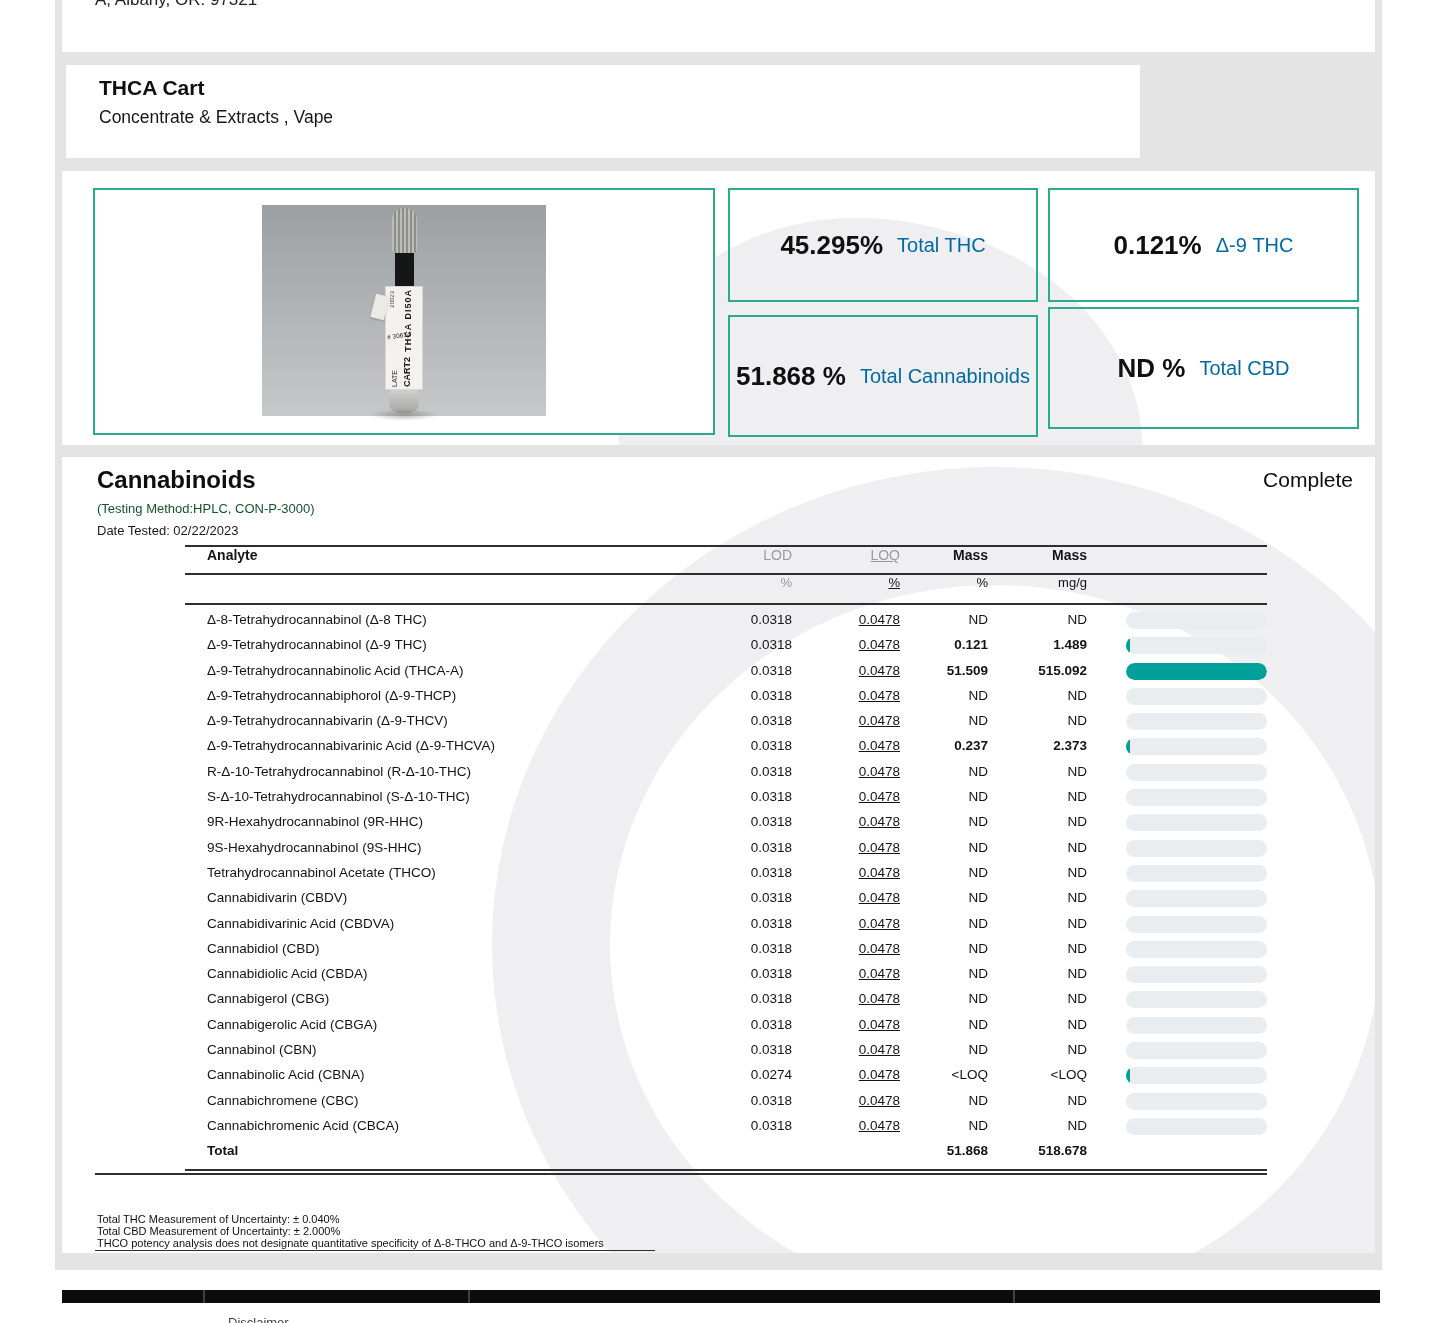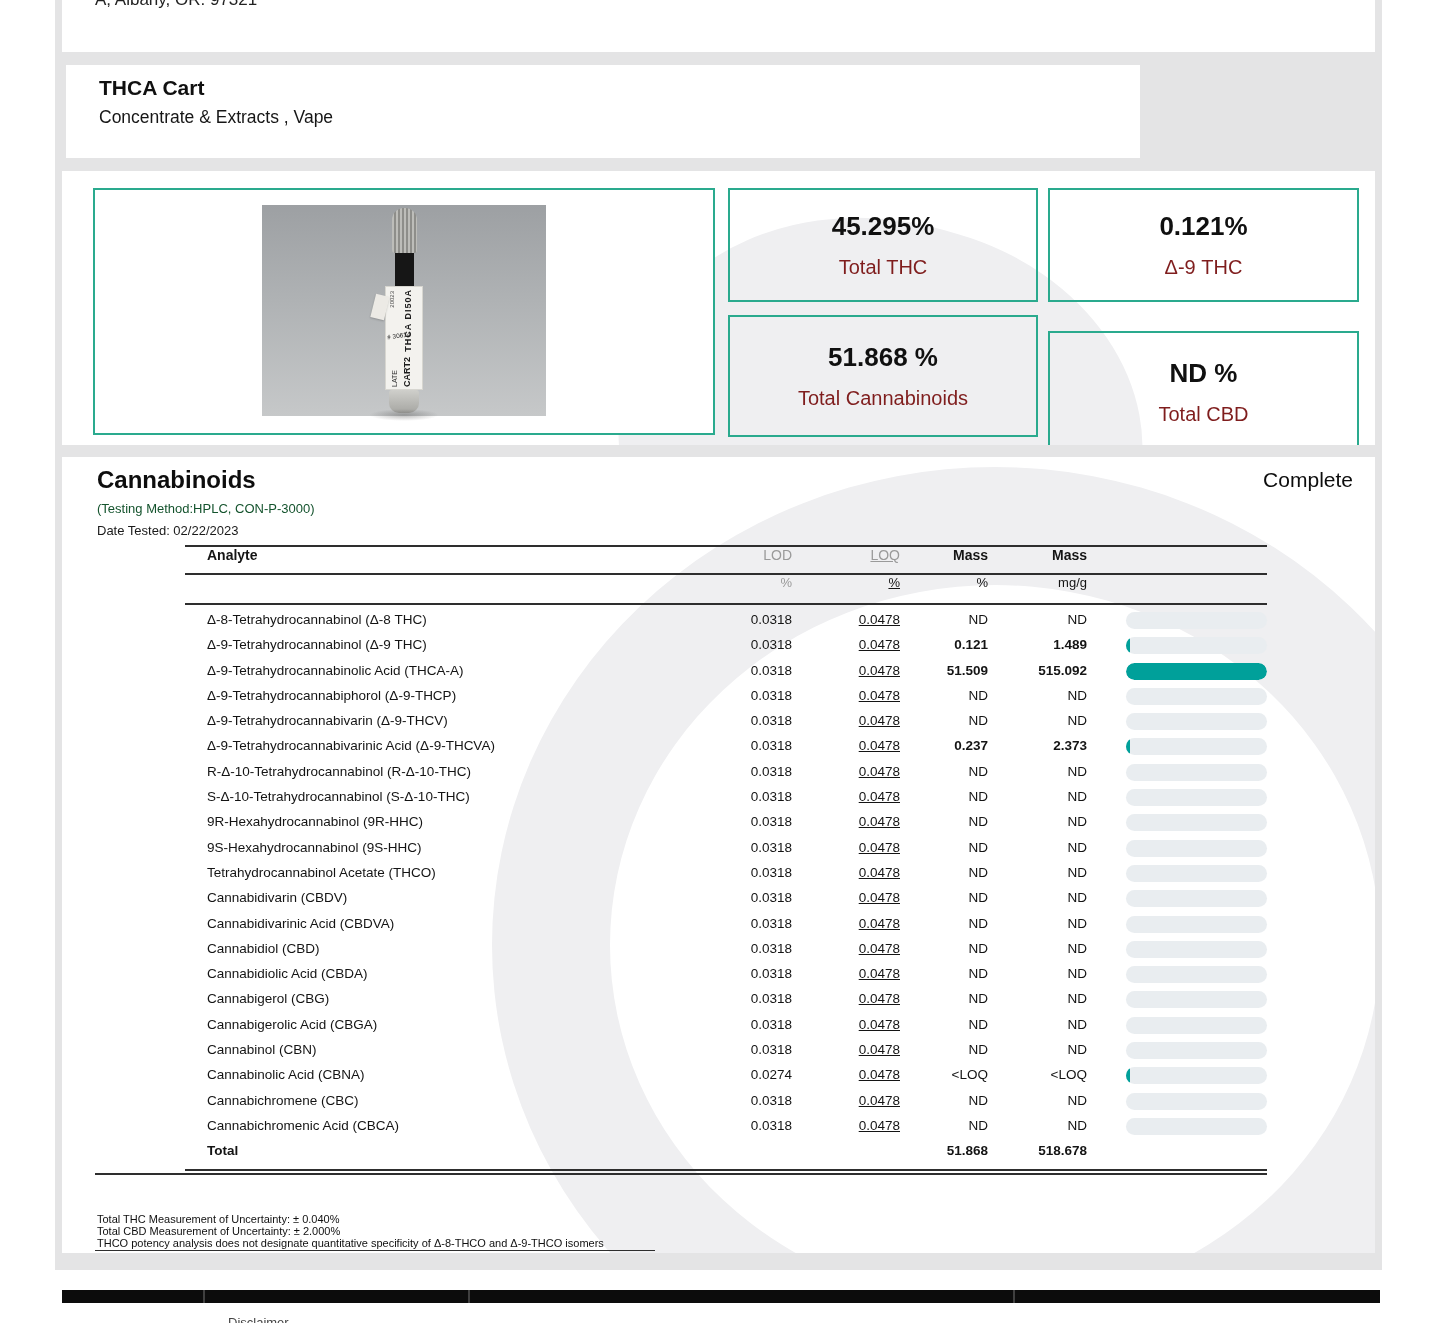--- a/index.html
+++ b/index.html
@@ -35,27 +35,27 @@
   .vtext{position:absolute;writing-mode:vertical-rl;transform:rotate(180deg);color:#1c1c1c;white-space:nowrap;}
   .vt-main{left:17px;top:2px;font-size:9px;font-weight:700;letter-spacing:1px;}
   .vt-side{left:3px;top:4px;font-size:6px;color:#4a4a4a;}
   .vt-low1{left:5px;bottom:2px;font-size:7px;color:#333;}
   .vt-low2{left:16px;bottom:2px;font-size:9px;font-weight:700;}
   .ht-num{position:absolute;left:1px;top:45px;font-size:6.5px;color:#222;transform:rotate(-8deg);white-space:nowrap;}
   .label-flap{position:absolute;left:-13px;top:8px;width:14px;height:24px;background:#eceae5;
               transform:rotate(14deg);box-shadow:0 1px 2px rgba(0,0,0,.2);}
 
   .stat-box{position:absolute;border:2px solid #2aaa8e;background:transparent;
-            display:flex;flex-direction:column;align-items:center;justify-content:center;gap:14px;}
+            display:flex;flex-direction:row;align-items:center;justify-content:center;gap:14px;}
   .sb-1{left:666px;top:17px;width:306px;height:110px;}
   .sb-2{left:986px;top:17px;width:307px;height:110px;}
   .sb-3{left:666px;top:144px;width:306px;height:118px;}
-  .sb-4{left:986px;top:160px;width:307px;height:118px;}
+  .sb-4{left:986px;top:136px;width:307px;height:118px;}
   .stat-value{font-size:26px;font-weight:700;color:#101010;}
-  .stat-label{font-size:20px;color:#7f1d1d;}
+  .stat-label{font-size:20px;color:#0369a1;}
 
   .sec-title{position:absolute;left:35px;top:9px;font-size:24px;font-weight:700;color:#0d0d0d;}
   .sec-status{position:absolute;right:22px;top:11px;font-size:21px;color:#0d0d0d;}
   .sec-method{position:absolute;left:35px;top:44px;font-size:13px;color:#14532d;}
   .sec-date{position:absolute;left:35px;top:66px;font-size:13px;color:#1a1a1a;}
 
   .table{position:absolute;left:123px;top:88px;width:1082px;}
   .trow{display:flex;height:25.3px;font-size:13.5px;color:#141414;}
   .head-row{height:26px;border-top:2px solid #2e2e2e;border-bottom:2px solid #2e2e2e;font-size:14px;}
   .units-row{height:28px;border-bottom:2px solid #2e2e2e;font-size:13px;}

